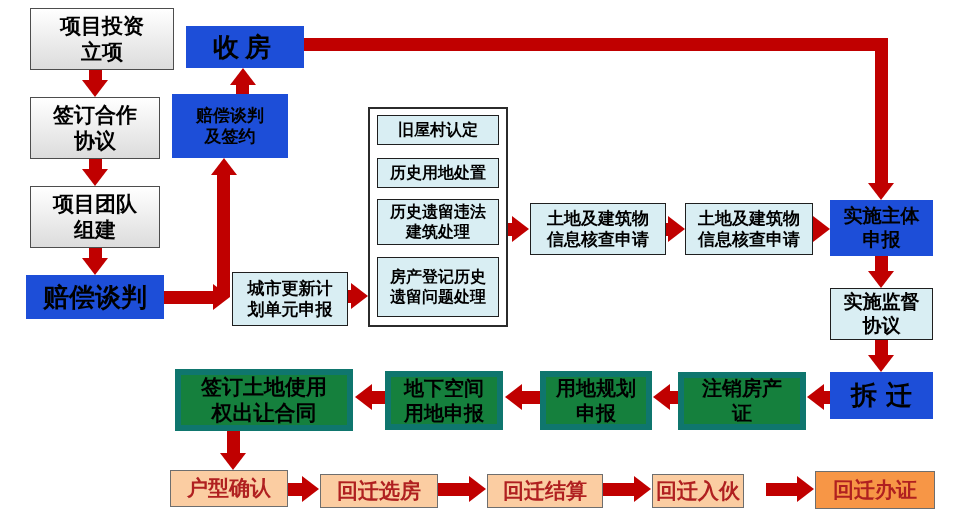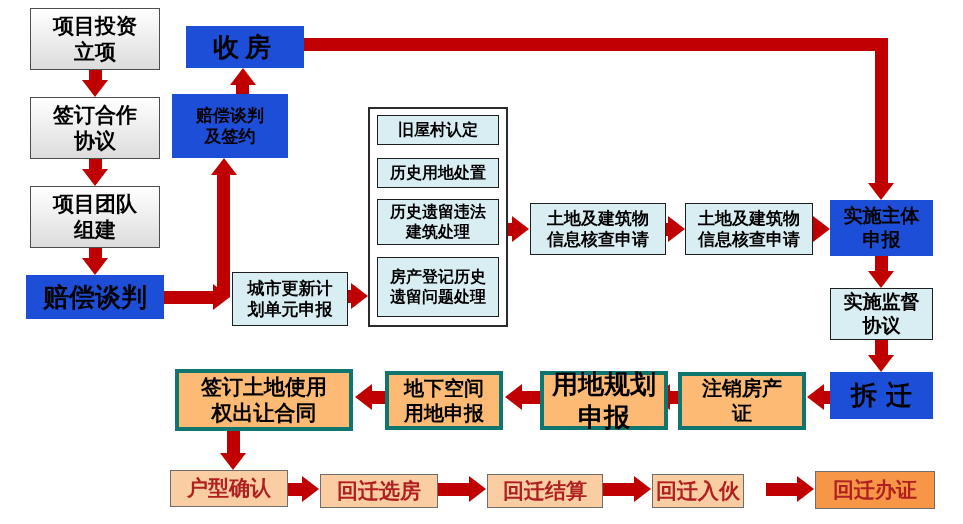--- a/index.html
+++ b/index.html
@@ -4,38 +4,38 @@
 <style>
   *{box-sizing:border-box;margin:0;padding:0}
   html,body{background:#ffffff}
   body{font-family:"DejaVu Sans","Liberation Sans",sans-serif}
   .stage{position:relative;width:963px;height:524px;background:#fff;overflow:hidden}
   .box{position:absolute;display:flex;align-items:center;justify-content:center;
        text-align:center;font-weight:bold;white-space:pre-line;color:#000;line-height:1.25}
   .gray{background:linear-gradient(180deg,#ffffff 0%,#dcdcdc 100%);border:1px solid #4d4d4d}
   .gold{background:#1d4ed8}
   .cyan{background:#D9EEF3;border:1px solid #1f1f1f}
-  .purple{background:#fdba74;border:4px solid #0f766e}
+  .purple{background:#15803d;border:6px solid #0f766e}
   .peach{background:#FBCDA2;border:1px solid #6e6e6e;color:#B02020}
   .orange{background:#F79646;border:1px solid #6e6e6e;color:#B02020}
   .group{position:absolute;background:#fff;border:2px solid #2b2b2b}
   .vbar{position:absolute;width:13px;background:#C00000}
   .hbar{position:absolute;height:13px;background:#C00000}
   .head{position:absolute;width:0;height:0}
   .head.down {border-left:13px solid transparent;border-right:13px solid transparent;border-top:17px solid #C00000}
   .head.up   {border-left:13px solid transparent;border-right:13px solid transparent;border-bottom:17px solid #C00000}
   .head.right{border-top:13px solid transparent;border-bottom:13px solid transparent;border-left:17px solid #C00000}
   .head.left {border-top:13px solid transparent;border-bottom:13px solid transparent;border-right:17px solid #C00000}
 </style>
 </head>
 <body>
 
 <div class="stage">
 
-  <div class="box gray" style="left:30px;top:8px;width:130px;height:62px;font-size:21px">项目投资
+  <div class="box gray" style="left:30px;top:8px;width:144px;height:62px;font-size:21px">项目投资
 立项</div>
   <div class="vbar" style="left:89px;top:70px;height:11px"></div>
   <div class="head down" style="left:82px;top:80px"></div>
 
   <div class="box gray" style="left:30px;top:97px;width:130px;height:62px;font-size:21px">签订合作
 协议</div>
   <div class="vbar" style="left:89px;top:159px;height:11px"></div>
   <div class="head down" style="left:82px;top:169px"></div>
 
   <div class="box gray" style="left:30px;top:186px;width:130px;height:62px;font-size:21px">项目团队
@@ -107,21 +107,21 @@
 
   <div class="head left" style="left:807px;top:384px"></div>
   <div class="hbar" style="left:823px;top:391px;width:7px"></div>
 
   <div class="box purple" style="left:678px;top:372px;width:128px;height:58px;font-size:20px">注销房产
 证</div>
 
   <div class="head left" style="left:653px;top:384px"></div>
   <div class="hbar" style="left:669px;top:391px;width:9px"></div>
 
-  <div class="box purple" style="left:540px;top:371px;width:128px;height:59px;font-size:26px">用地规划
+  <div class="box purple" style="left:540px;top:371px;width:112px;height:59px;font-size:20px">用地规划
 申报</div>
 
   <div class="head left" style="left:505px;top:384px"></div>
   <div class="hbar" style="left:521px;top:391px;width:19px"></div>
 
   <div class="box purple" style="left:385px;top:371px;width:118px;height:59px;font-size:20px">地下空间
 用地申报</div>
 
   <div class="head left" style="left:355px;top:384px"></div>
   <div class="hbar" style="left:371px;top:391px;width:14px"></div>

